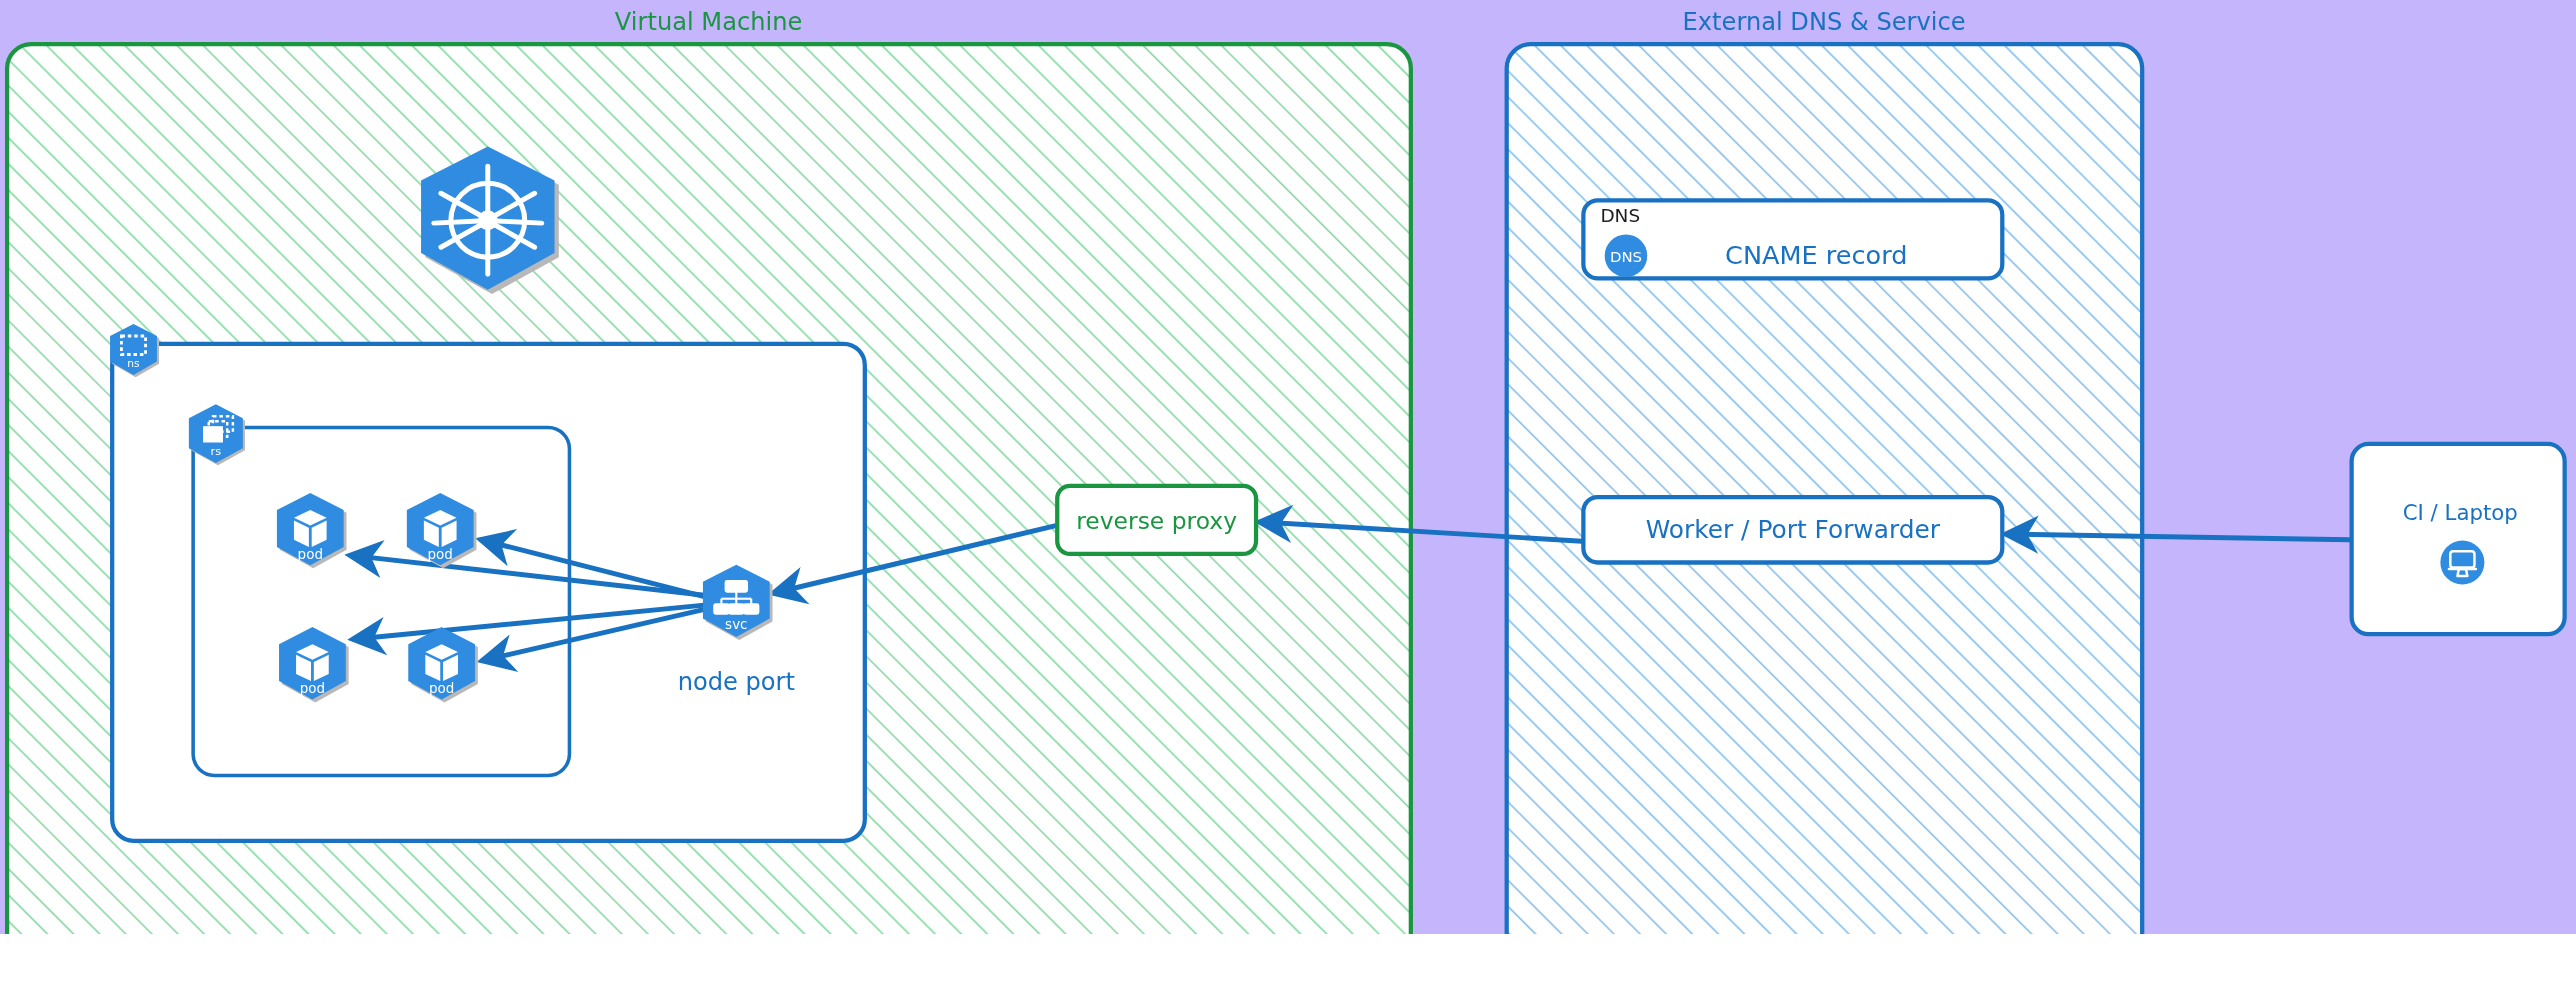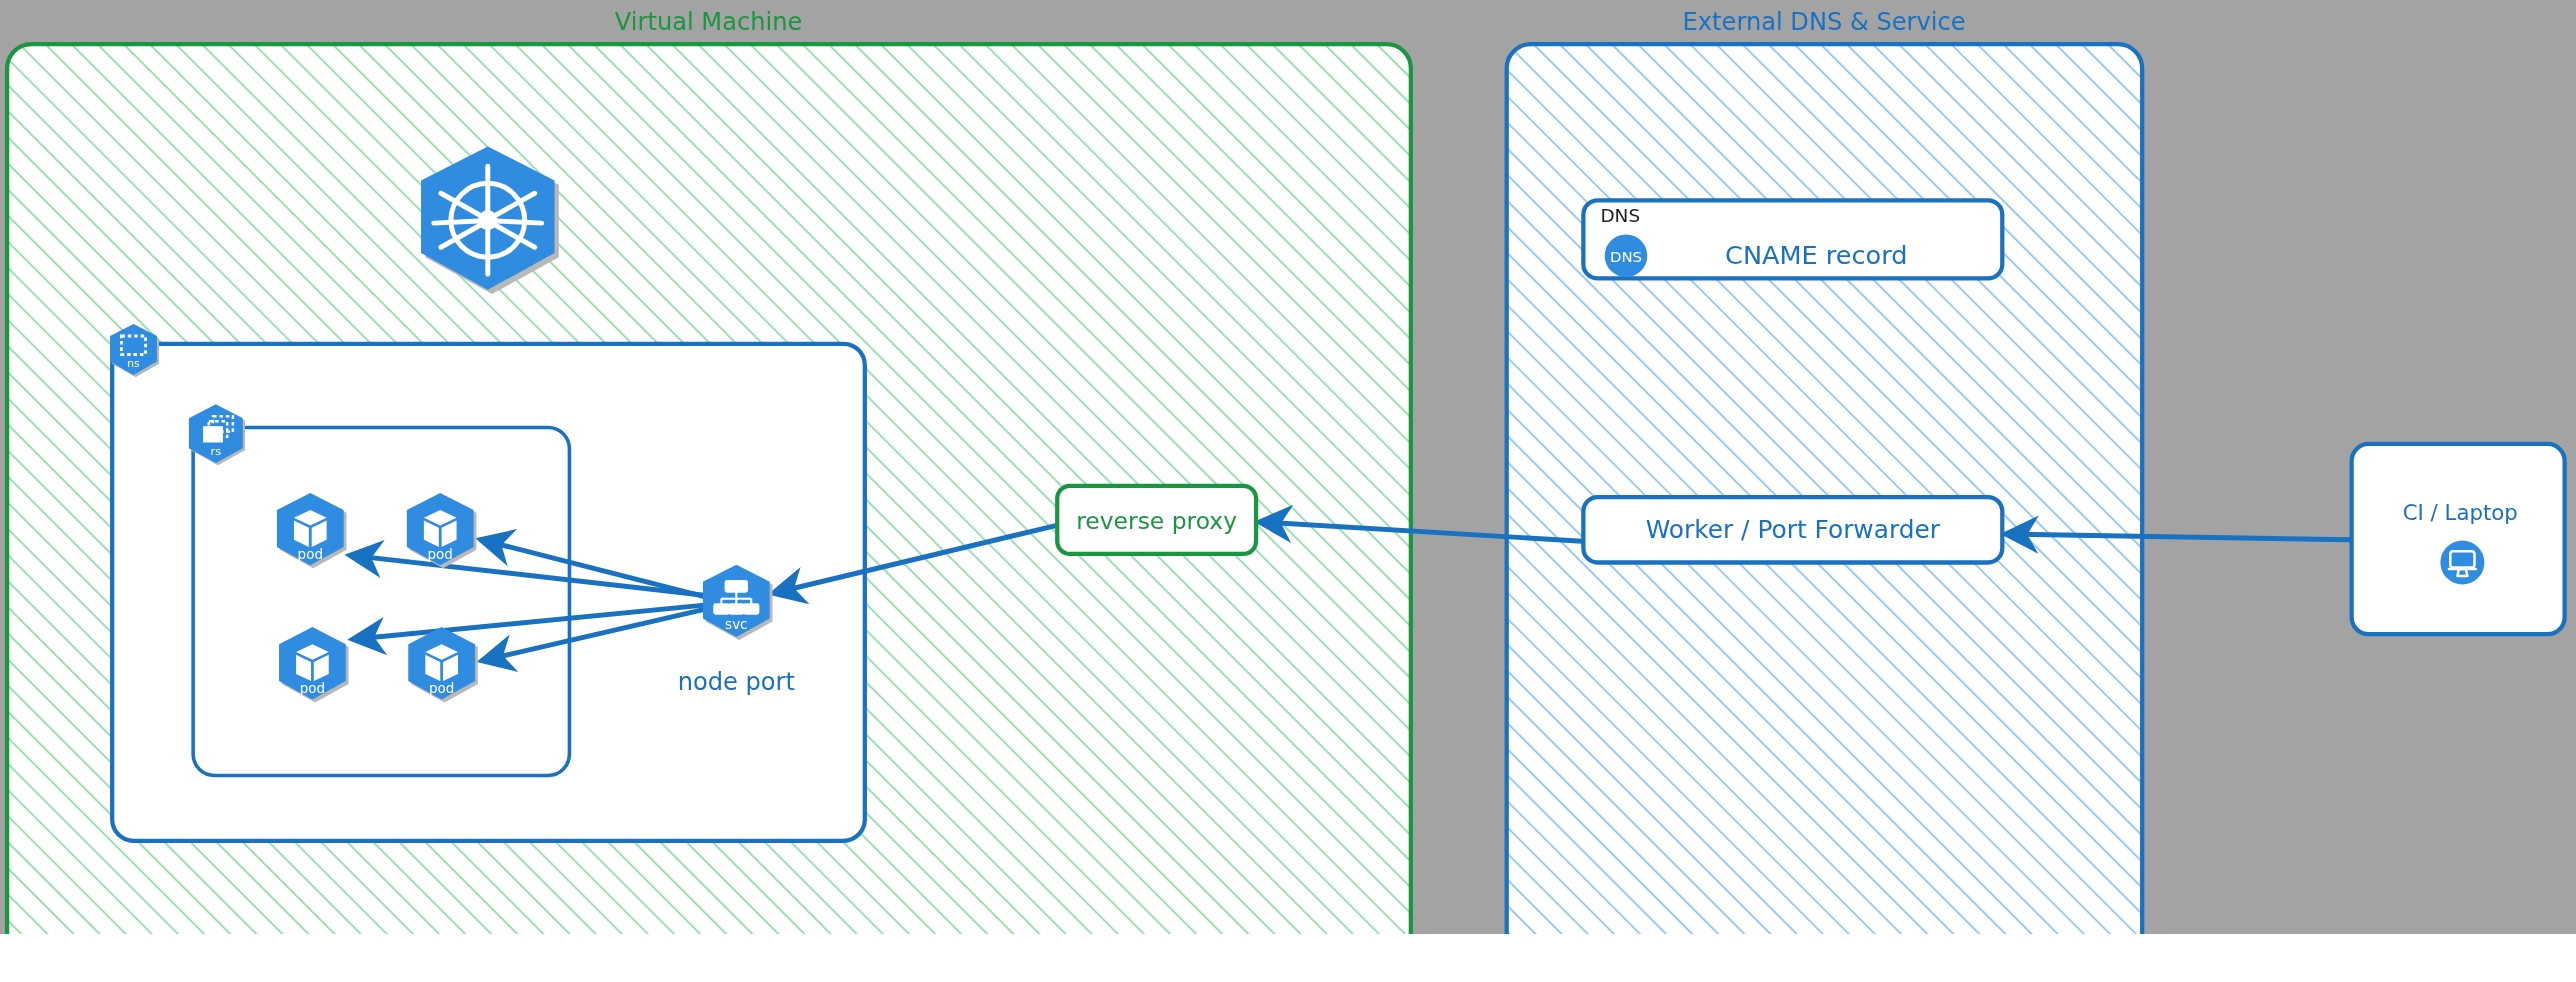--- a/index.html
+++ b/index.html
@@ -8,21 +8,21 @@
     background: #ffffff;
   }
   body {
     font-family: "DejaVu Sans", sans-serif;
   }
   #stage {
     position: relative;
     width: 2576px;
     height: 934px;
     overflow: hidden;
-    background: #a3a3a3;
+    background: #c4b5fd;
   }
   #diagram {
     position: absolute;
     left: 0;
     top: 0;
     width: 2576px;
     height: 983px;
   }
 </style>
 </head>

